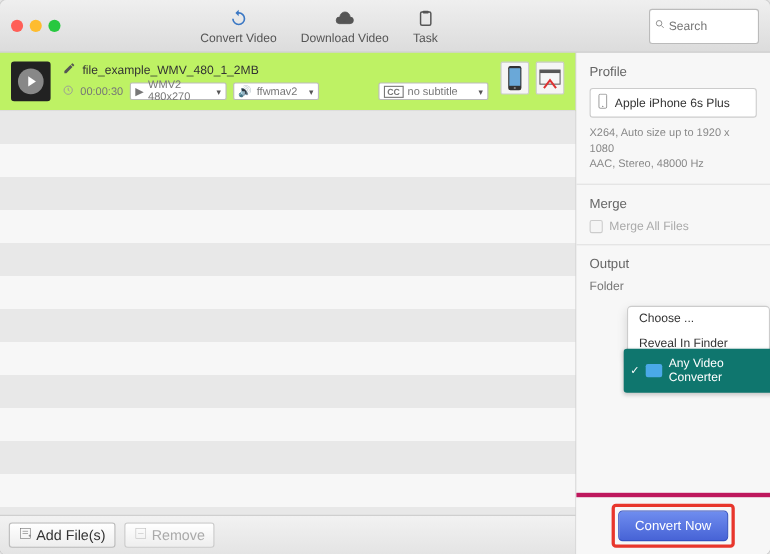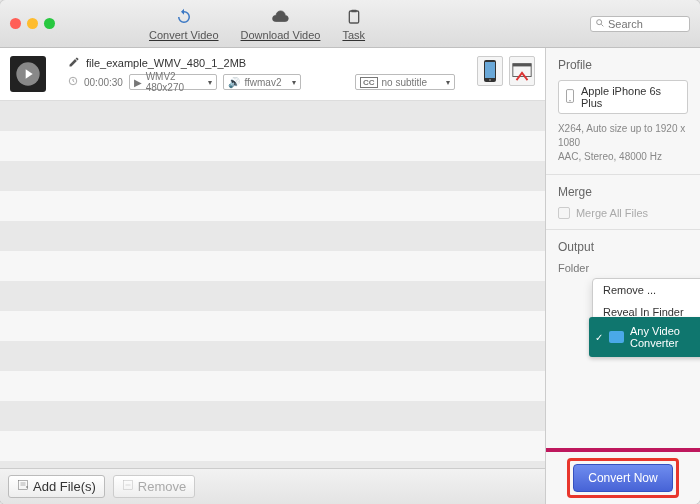--- a/index.html
+++ b/index.html
@@ -2,28 +2,28 @@
 <html><head>
 <meta charset="utf-8">
 <style>
   * { box-sizing: border-box; margin: 0; padding: 0; }
   body { font-family: -apple-system, "Helvetica Neue", Arial, sans-serif; font-size: 11px; color: #333; width: 700px; height: 504px; overflow: hidden; background: #e6e6e6; }
   .window { width: 700px; height: 504px; border-radius: 6px; overflow: hidden; display: flex; flex-direction: column; box-shadow: 0 0 0 1px rgba(0,0,0,0.1); }
   .titlebar { height: 48px; background: linear-gradient(#efefef,#dcdcdc); display: flex; align-items: center; padding: 0 10px; gap: 6px; border-bottom: 1px solid #c0c0c0; }
   .traffic { display: flex; gap: 6px; margin-right: 8px; }
   .tl { width: 11px; height: 11px; border-radius: 50%; }
   .tl.red { background: #ff5f57; } .tl.yellow { background: #febc2e; } .tl.green { background: #28c840; }
-  .topnav { display: flex; gap: 22px; margin-left: 80px; text-decoration: underline; }
+  .topnav { display: flex; gap: 22px; margin-left: 113px; }
   .topnav .item { display: flex; flex-direction: column; align-items: center; gap: 2px; color: #555; }
   .topnav .item .icon { width: 20px; height: 20px; display: flex; align-items: center; justify-content: center; }
-  .searchbox { margin-left: auto; width: 100px; height: 16px; background: #fff; border: 1px solid #bbb; border-radius: 3px; display: flex; align-items: center; padding: 0 4px; color: #888; gap: 3px; }
+  .searchbox { margin-left: auto; width: 100px; height: 32px; background: #fff; border: 1px solid #bbb; border-radius: 3px; display: flex; align-items: center; padding: 0 4px; color: #888; gap: 3px; }
   .searchbox input { border: none; outline: none; font-size: 11px; width: 70px; }
   .body { flex: 1; display: flex; background: #e8e8e8; }
   .main { flex: 1; display: flex; flex-direction: column; background: #e8e8e8; border-right: 1px solid #ccc; }
-  .filecard { background: #ffffff; padding: 8px 10px; display: flex; align-items: flex-start; gap: 22px; border-bottom: 1px solid #ddd; }
+  .filecard { background: #bef264; padding: 8px 10px; display: flex; align-items: flex-start; gap: 11px; border-bottom: 1px solid #ddd; }
   .thumb { width: 36px; height: 36px; background: #222; border-radius: 3px; display: flex; align-items: center; justify-content: center; }
   .fileinfo { flex: 1; }
   .fname-row { display: flex; align-items: center; gap: 6px; margin-bottom: 4px; }
   .meta-row { display: flex; align-items: center; gap: 6px; color: #777; font-size: 10px; }
   .dropdown { border: 1px solid #bbb; background: #fff; padding: 1px 4px; font-size: 10px; height: 16px; display: flex; align-items: center; gap: 4px; cursor: pointer; border-radius: 2px; }
   .dropdown::after { content: "▾"; font-size: 8px; color: #555; margin-left: auto; }
   .cc-sel { width: 100px; margin-left: 48px; }
   .devices { display: flex; gap: 6px; }
   .dev-icon { width: 26px; height: 30px; border: 1px solid #ccc; background: #f5f5f5; border-radius: 2px; display: flex; align-items: center; justify-content: center;}
   .stripes { flex: 1; background: repeating-linear-gradient(#e8e8e8, #e8e8e8 30px, #f7f7f7 30px, #f7f7f7 60px); }
@@ -200,21 +200,21 @@
         </div>
       </div>
       <div class="section" style="border-bottom:none">
         <h4>Output</h4>
         <div class="output-row">
           <span>Folder</span>
         </div>
       </div>
 
       <div class="context-menu">
-        <div class="menu-it">Remove ...</div>
+        <div class="menu-it">Choose ...</div>
         <div class="menu-it">Reveal In Finder</div>
         <div class="menu-selected">
           <div class="menu-folder"></div>
           <span>Any Video Converter</span>
         </div>
       </div>
 
       <div class="footer-right">
         <div class="convert-highlight">
           <button class="convert-btn">Convert Now</button>

